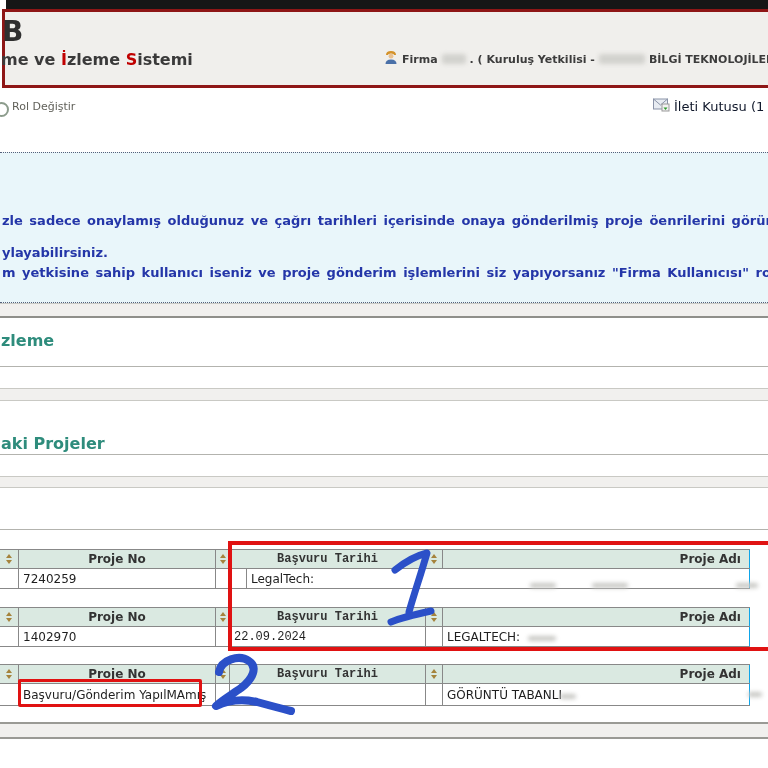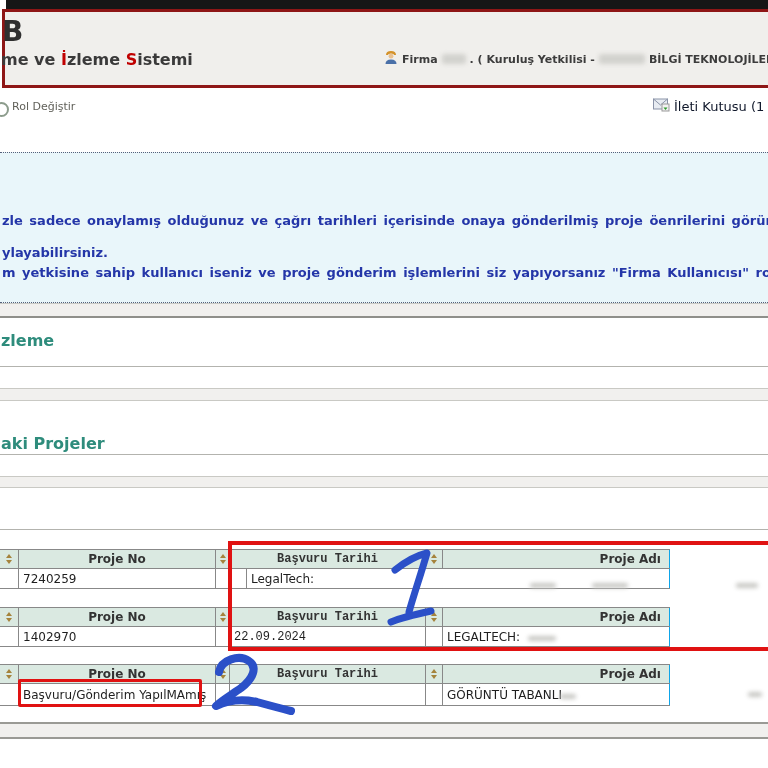--- a/index.html
+++ b/index.html
@@ -39,21 +39,21 @@
   .gbar{position:absolute;left:0;width:768px;background:#f1f0ee;box-sizing:border-box;
         border-top:1px solid #c9c9c4;border-bottom:1px solid #c9c9c4;}
   .bar1{top:303px;height:15px;border-bottom:2px solid #8f8f8a;}
   .bar2{top:388px;height:13px;}
   .bar3{top:476px;height:12px;}
   .bar4{top:722px;height:17px;border-top:2px solid #9a9a95;border-bottom:2px solid #9a9a95;}
   .h-teal{position:absolute;left:1px;font-size:16px;font-weight:bold;color:#2e8c7c;white-space:nowrap;}
   .h1{top:331px}.h2{top:434px}
 
   
-  .data-table{position:absolute;left:0;width:670px;font-size:12px;color:#1e1e1e;z-index:1;border-radius:18px;}
+  .data-table{position:absolute;left:0;width:750px;font-size:12px;color:#1e1e1e;z-index:1;border-radius:18px;}
   .t1{top:549px}.t2{top:607px}.t3{top:664px}
   .thead{display:flex;height:20px;background:#dae9e1;box-sizing:border-box;
          border-top:1px solid #888;border-bottom:1px solid #888;}
   .trow{display:flex;height:20px;background:#fff;box-sizing:border-box;border-bottom:1px solid #888;}
   .t3 .trow{height:22px;}
   .c{display:flex;align-items:center;border-right:1px solid #888;box-sizing:border-box;overflow:hidden;}
   .c-sort0{width:19px;justify-content:center;}
   .c-no{width:197px;}
   .c-sortA{width:14px;justify-content:center;}
   .c-date{width:196px;font-family:Liberation Mono, monospace;}

